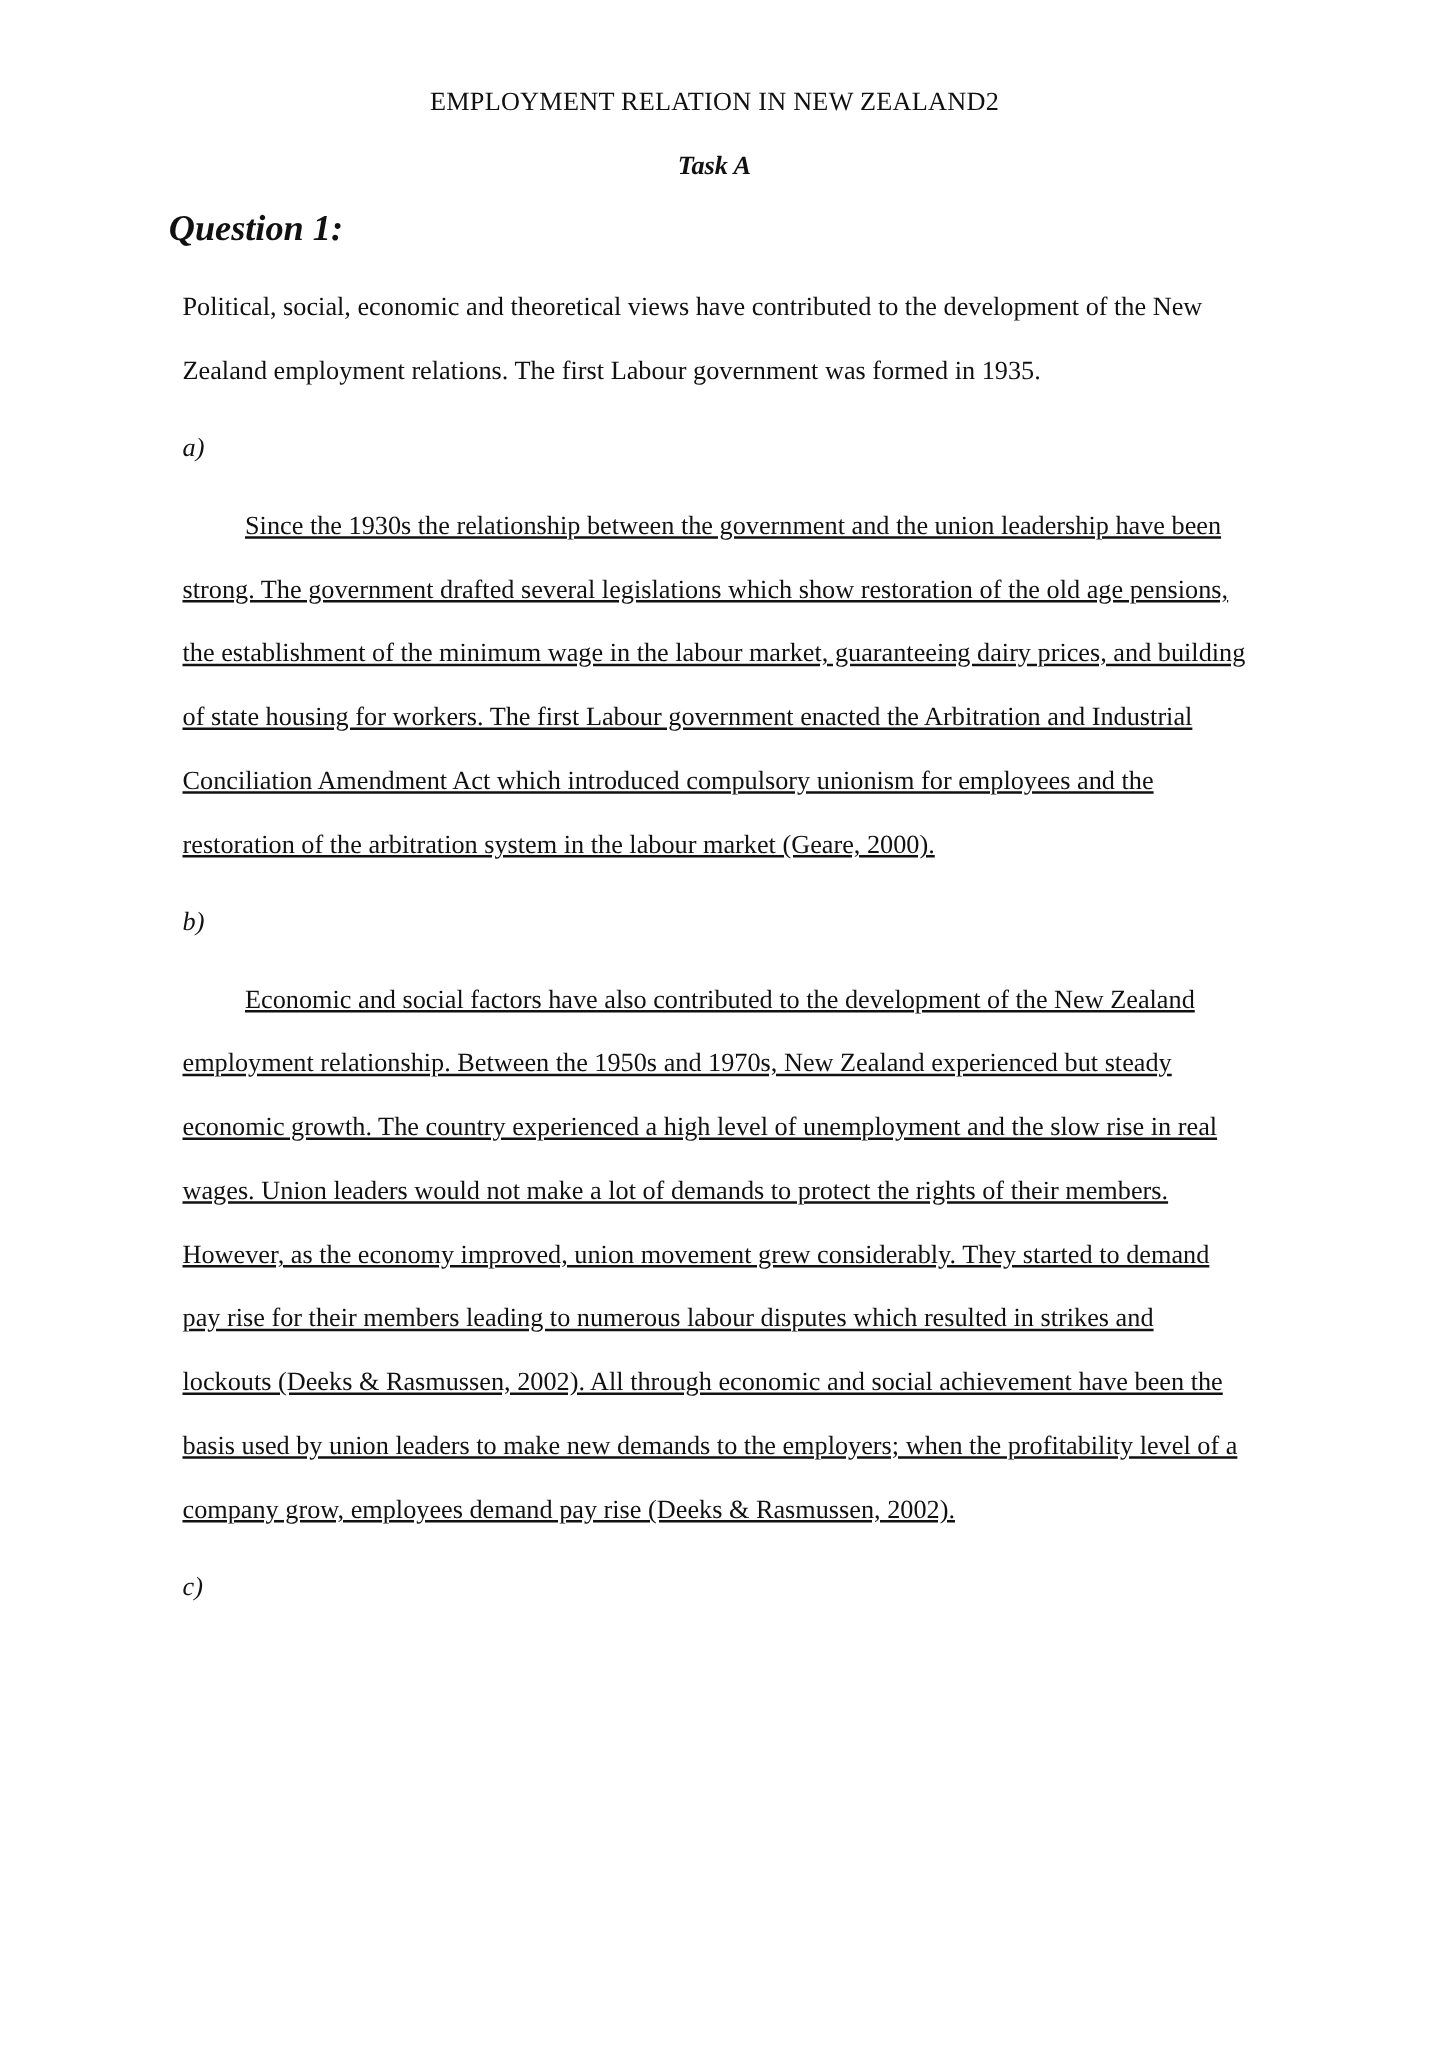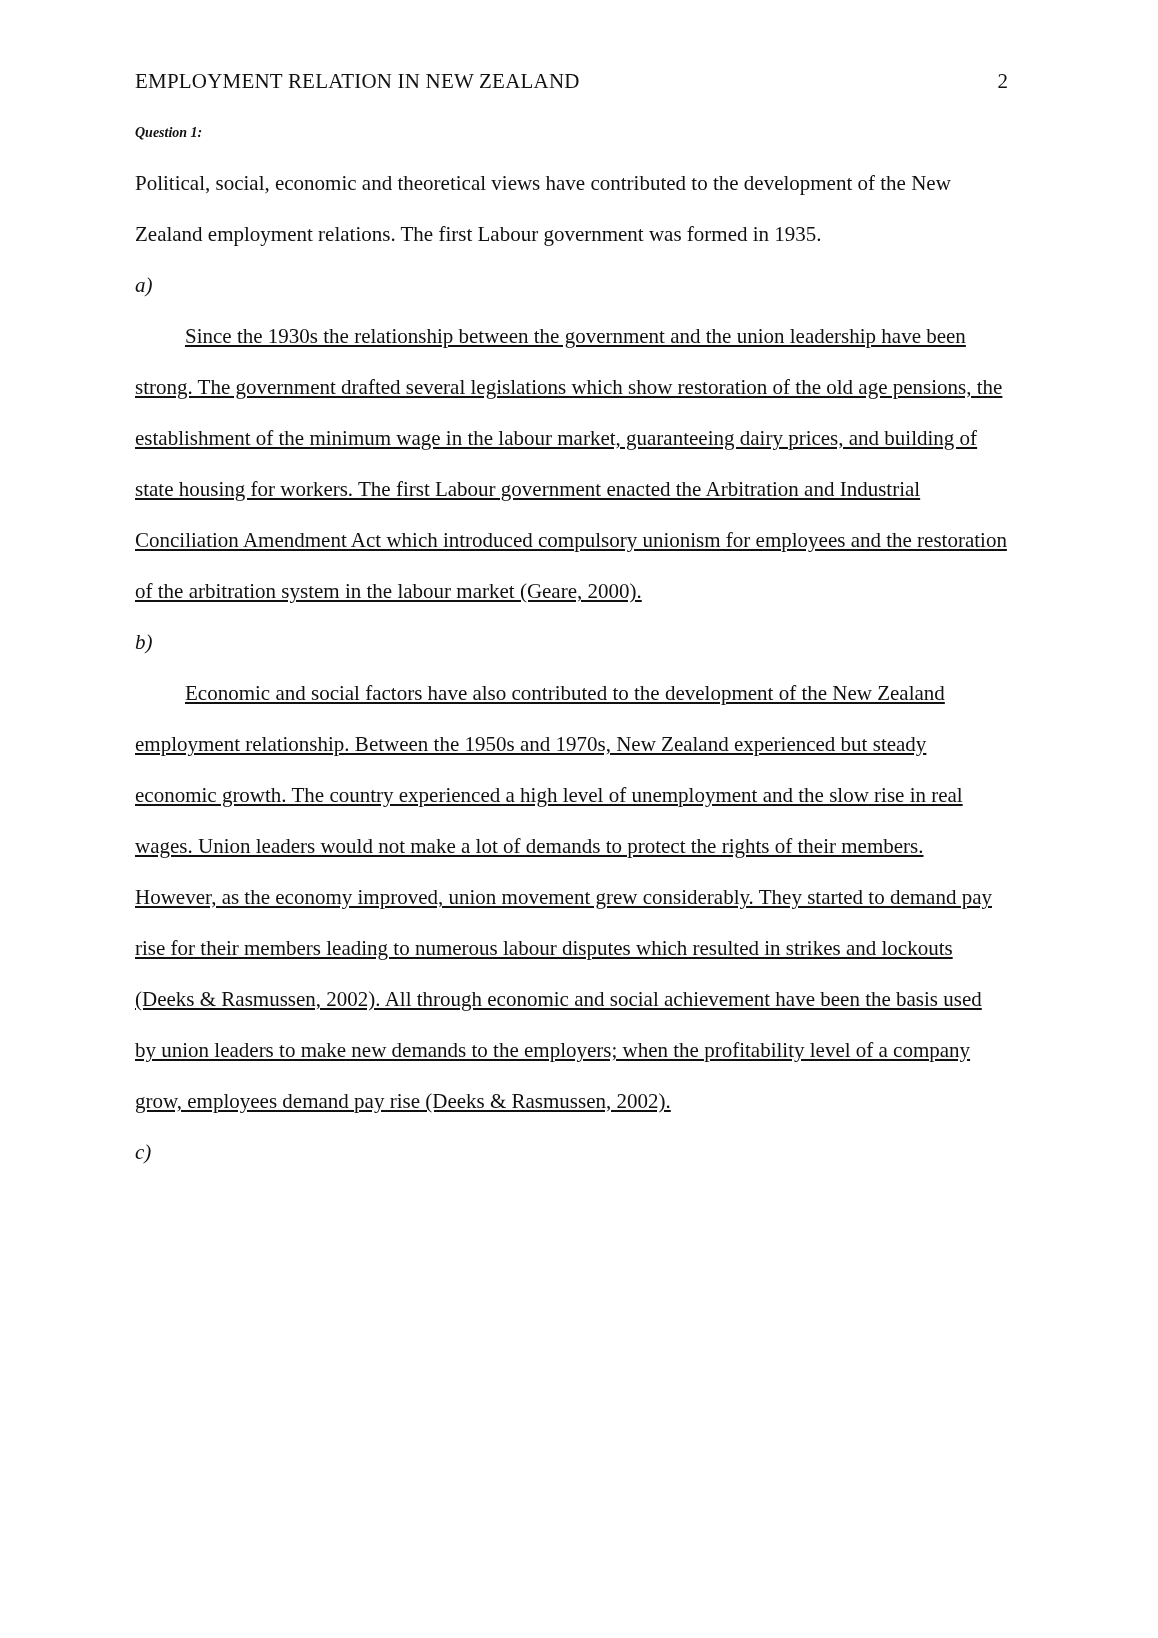--- a/index.html
+++ b/index.html
@@ -15,43 +15,43 @@
     color: #111111;
     font-family: "Liberation Serif", "DejaVu Serif", serif;
     font-size: 21px;
     line-height: 51px;
     box-sizing: border-box;
     padding: 56px 150px 0 135px;
     overflow: hidden;
   }
   .page-header {
     display: flex;
-    justify-content: space-between;
+    justify-content: center;
     align-items: baseline;
     font-family: Liberation Serif, serif;
   }
   .running-head {
     letter-spacing: 0.2px;
   }
   .task-title {
     font-size: 21px;
     font-weight: bold;
     font-style: italic;
     text-align: center;
     margin: 0;
   }
   .question-heading {
-    font-size: 14px;
+    font-size: 29px;
     font-weight: bold;
     font-style: italic;
     text-align: left;
     margin: 0;
   }
   p {
-    margin: 0;
+    margin: 11px;
   }
   .para {
     text-align: left;
   }
   .para.indent {
     text-indent: 50px;
     text-decoration: underline;
   }
   .list-label {
     font-style: italic;
@@ -62,20 +62,21 @@
 
 <div class="page">
 
   <header class="page-header">
     <span class="running-head">EMPLOYMENT RELATION IN NEW ZEALAND</span>
     <span class="page-number">2</span>
   </header>
 
   <main>
 
+    <h1 class="task-title">Task A</h1>
 
     <h2 class="question-heading">Question 1:</h2>
 
     <p class="para">Political, social, economic and theoretical views have contributed to the development of the New Zealand employment relations.  The first Labour government was formed in 1935.</p>
 
     <p class="list-label">a)</p>
 
     <p class="para indent">Since the 1930s the relationship between the government and the union leadership have been strong. The government drafted several legislations which show restoration of the old age pensions, the establishment of the minimum wage in the labour market, guaranteeing dairy prices, and building of state housing for workers. The first Labour government enacted the Arbitration and Industrial Conciliation Amendment Act which introduced compulsory unionism for employees and the restoration of the arbitration system in the labour market (Geare, 2000).</p>
 
     <p class="list-label">b)</p>

